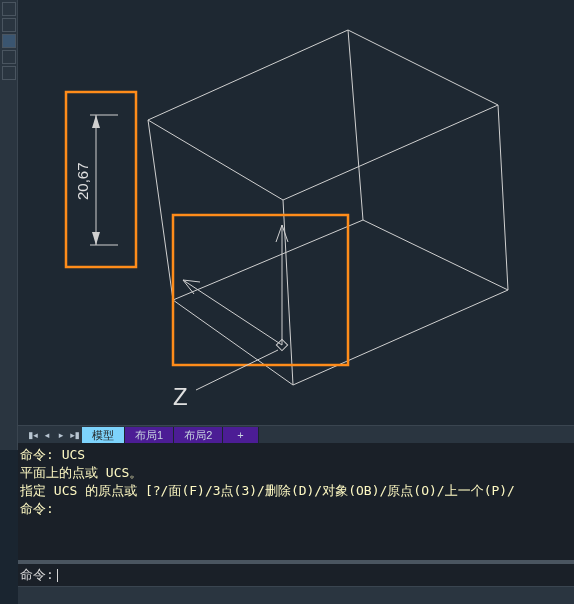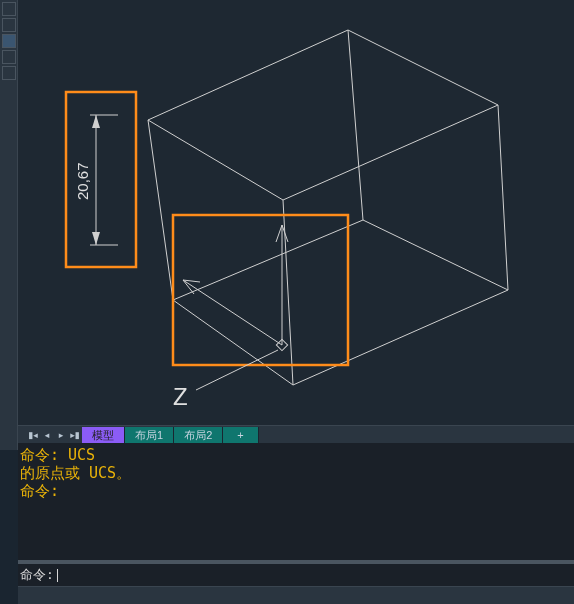--- a/index.html
+++ b/index.html
@@ -72,39 +72,39 @@
       height: 14px;
       color: #b8c5d1;
       font-size: 9px;
       display: flex;
       align-items: center;
       justify-content: center;
     }
     .tab {
       padding: 2px 10px;
       color: #c8d5e1;
-      background: #0f766e;
+      background: #4c1d95;
       border-right: 1px solid #1a2530;
       height: 16px;
       line-height: 12px;
     }
     .tab.active {
-      background: #8b5cf6;
+      background: #7dd3fc;
       color: #222;
     }
     .tab.add { padding: 2px 14px; }
     .cmd-history {
       position: absolute;
       left: 18px;
       top: 443px;
       width: 556px;
       height: 118px;
       background: #1a2028;
-      color: #eab308;
-      font-size: 15px;
+      color: #fef9c3;
+      font-size: 13px;
       line-height: 18px;
       padding: 3px 2px;
       font-family: "SimSun", monospace;
       overflow: hidden;
       white-space: nowrap;
     }
     .cmd-separator {
       position: absolute;
       left: 18px;
       top: 560px;
@@ -225,21 +225,22 @@
     <span class="nav-btn">▸▮</span>
   </div>
   <div class="tab active">模型</div>
   <div class="tab">布局1</div>
   <div class="tab">布局2</div>
   <div class="tab add">+</div>
 </div>
 
 <div class="cmd-history">
   <div>命令: UCS</div>
-  <div>的原点或 UCS。</div>
+  <div>平面上的点或 UCS。</div>
+  <div>指定 UCS 的原点或 [?/面(F)/3点(3)/删除(D)/对象(OB)/原点(O)/上一个(P)/</div>
   <div>命令:</div>
 </div>
 
 <div class="cmd-separator"></div>
 
 <div class="cmd-input-row">
   <span class="cmd-prompt">命令:</span>
   <span>&nbsp;</span>
   <span class="cmd-cursor"></span>
   <input class="cmd-input" value="" style="">

